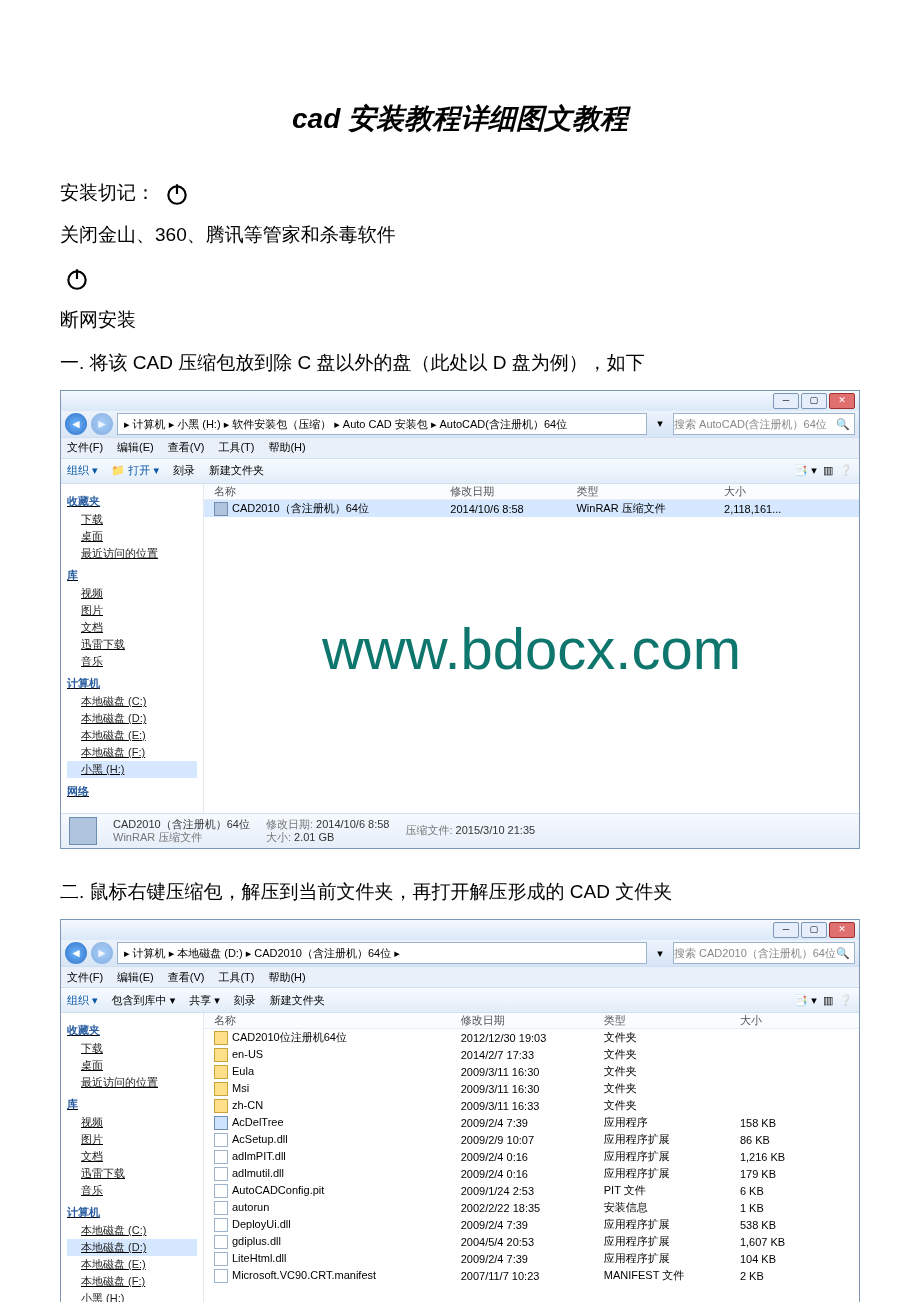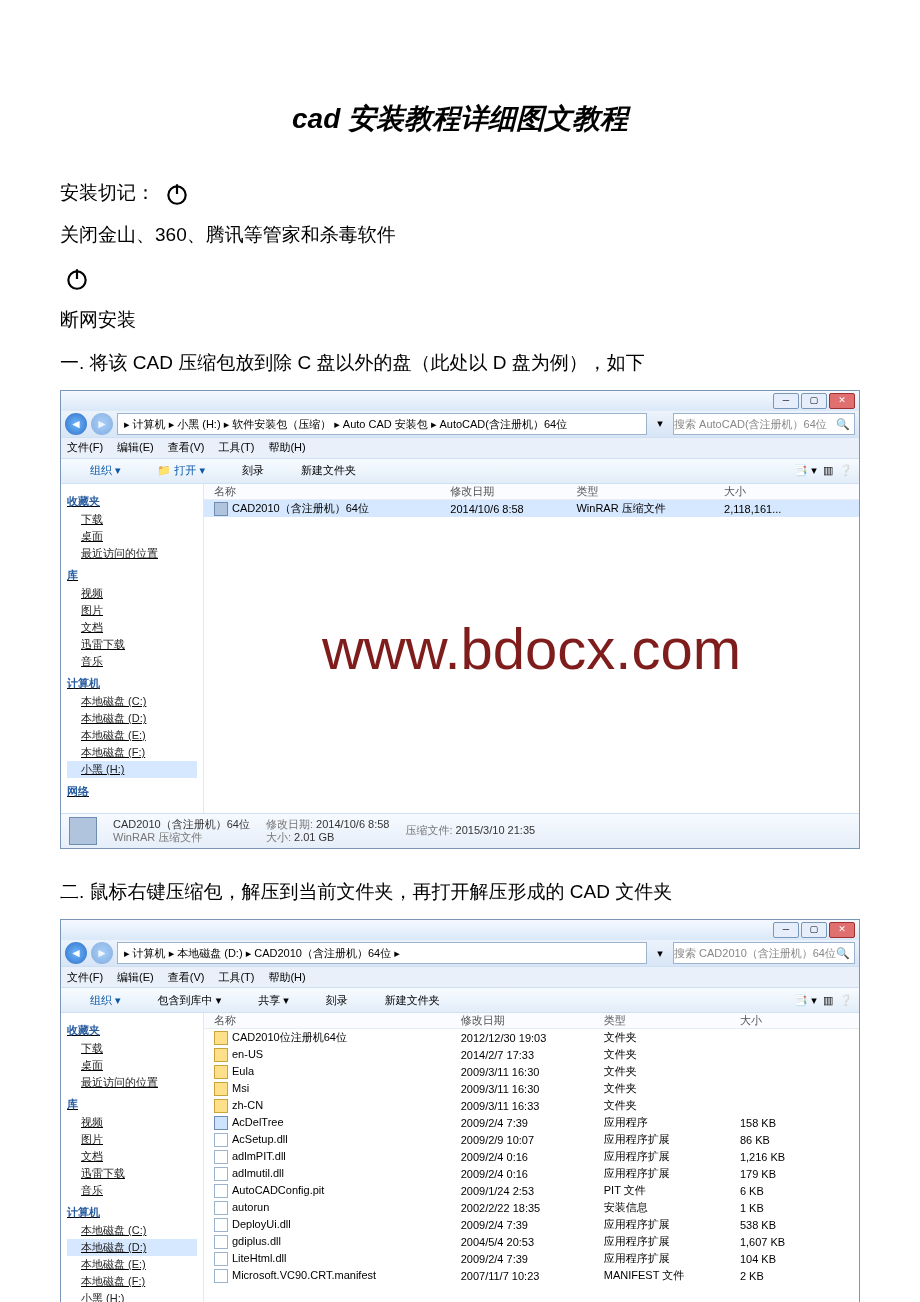--- a/index.html
+++ b/index.html
@@ -117,21 +117,20 @@
     background: linear-gradient(#f7fbff, #e2edf9);
     border-bottom: 1px solid #cfe0f2;
     display: flex;
     align-items: center;
     padding: 0 6px;
     gap: 14px;
   }
   .cmdbar .right { margin-left: auto; display:flex; gap:6px; align-items:center;}
   .cmdbar .cib {
     display: inline-block;
-    margin-left: 23px;
   }
   .cmdbar .blue { color: #0a57a5; }
 
   .body {
     display: flex;
     position: relative;
   }
   .nav {
     width: 130px;
     border-right: 1px solid #e1e8f0;
@@ -177,21 +176,21 @@
     border: 1px solid #caa33a;
   }
   .ficon.archive { background: #b0c4de; border-color:#6f8db3; }
   .ficon.file { background: #fff; border-color:#9bb3cd; }
   .ficon.app { background: #cde3ff; border-color:#6f8db3; }
   .watermark {
     position: absolute;
     top: 50%; left: 50%;
     transform: translate(-50%, -50%);
     font-size: 58px;
-    color: #7f1d1d;
+    color: #0f766e;
     font-family: Arial, sans-serif;
     pointer-events: none;
     white-space: nowrap;
   }
   .status {
     height: 34px;
     border-top: 1px solid #cfe0f2;
     background: linear-gradient(#f6faff, #e6eef9);
     display: flex;
     align-items: center;

